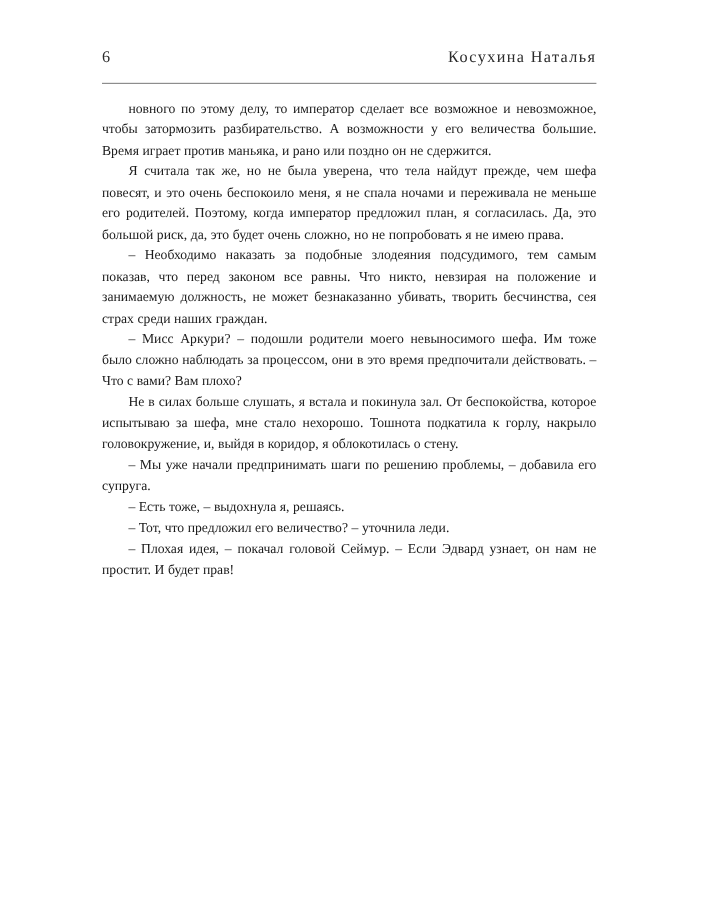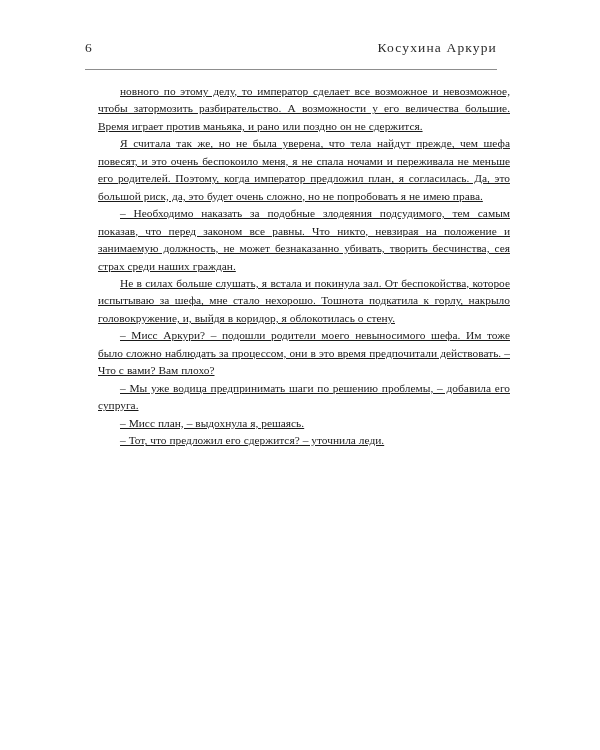--- a/index.html
+++ b/index.html
@@ -38,52 +38,52 @@
   .head-rule {
     position: absolute;
     left: 85px;
     top: 69px;
     width: 412px;
     height: 1px;
     background: #8d8d8d;
   }
   .text-block {
     position: absolute;
-    left: 98px;
+    left: 85px;
     top: 83px;
     width: 412px;
-    text-decoration: underline;
   }
   .text-block p {
     margin: 0;
     font-size: 11.4px;
     line-height: 17.45px;
     text-align: justify;
     text-indent: 22px;
     -webkit-hyphens: manual;
     hyphens: manual;
     word-spacing: 0.1px;
   }
 </style>
 </head>
 <body>
 
 <div class="page">
 
   <div class="running-head">
     <span class="folio">6</span>
-    <span class="book-author">Косухина Аркури</span>
+    <span class="book-author">Косухина Наталья</span>
   </div>
 
   <div class="head-rule"></div>
 
   <div class="text-block">
       <p>новного по этому делу, то император сделает все возможное и невоз­можное, чтобы затормозить разбирательство. А возможности у его величества большие. Время играет против маньяка, и рано или поздно он не сдержится.</p>
       <p>Я считала так же, но не была уверена, что тела найдут прежде, чем шефа повесят, и это очень беспокоило меня, я не спала ночами и переживала не меньше его родителей. Поэтому, когда император предложил план, я согласилась. Да, это большой риск, да, это будет очень сложно, но не попробовать я не имею права.</p>
       <p>– Необходимо наказать за подобные злодеяния подсудимого, тем самым показав, что перед законом все равны. Что никто, невзирая на положение и занимаемую должность, не может безнаказанно уби­вать, творить бесчинства, сея страх среди наших граждан.</p>
+      <p>– Мисс Аркури? – подошли родители моего невыносимого шефа. Им тоже было сложно наблюдать за процессом, они в это время пред­почитали действовать. – Что с вами? Вам плохо?</p>
       <p>Не в силах больше слушать, я встала и покинула зал. От беспокой­ства, которое испытываю за шефа, мне стало нехорошо. Тошнота подкатила к горлу, накрыло головокружение, и, выйдя в коридор, я облокотилась о стену.</p>
-      <p>– Мисс Аркури? – подошли родители моего невыносимого шефа. Им тоже было сложно наблюдать за процессом, они в это время пред­почитали действовать. – Что с вами? Вам плохо?</p>
-      <p>– Мы уже водица предпринимать шаги по решению проблемы, – добавила его супруга.</p>
-      <p>– Мисс план, – выдохнула я, решаясь.</p>
-      <p>– Тот, что предложил его сдержится? – уточнила леди.</p>
+      <p>– Мы уже начали предпринимать шаги по решению проблемы, – добавила его супруга.</p>
+      <p>– Есть тоже, – выдохнула я, решаясь.</p>
+      <p>– Тот, что предложил его величество? – уточнила леди.</p>
+      <p>– Плохая идея, – покачал головой Сеймур. – Если Эдвард узнает, он нам не простит. И будет прав!</p>
     </div>
 
 </div>
 
 </body></html>

